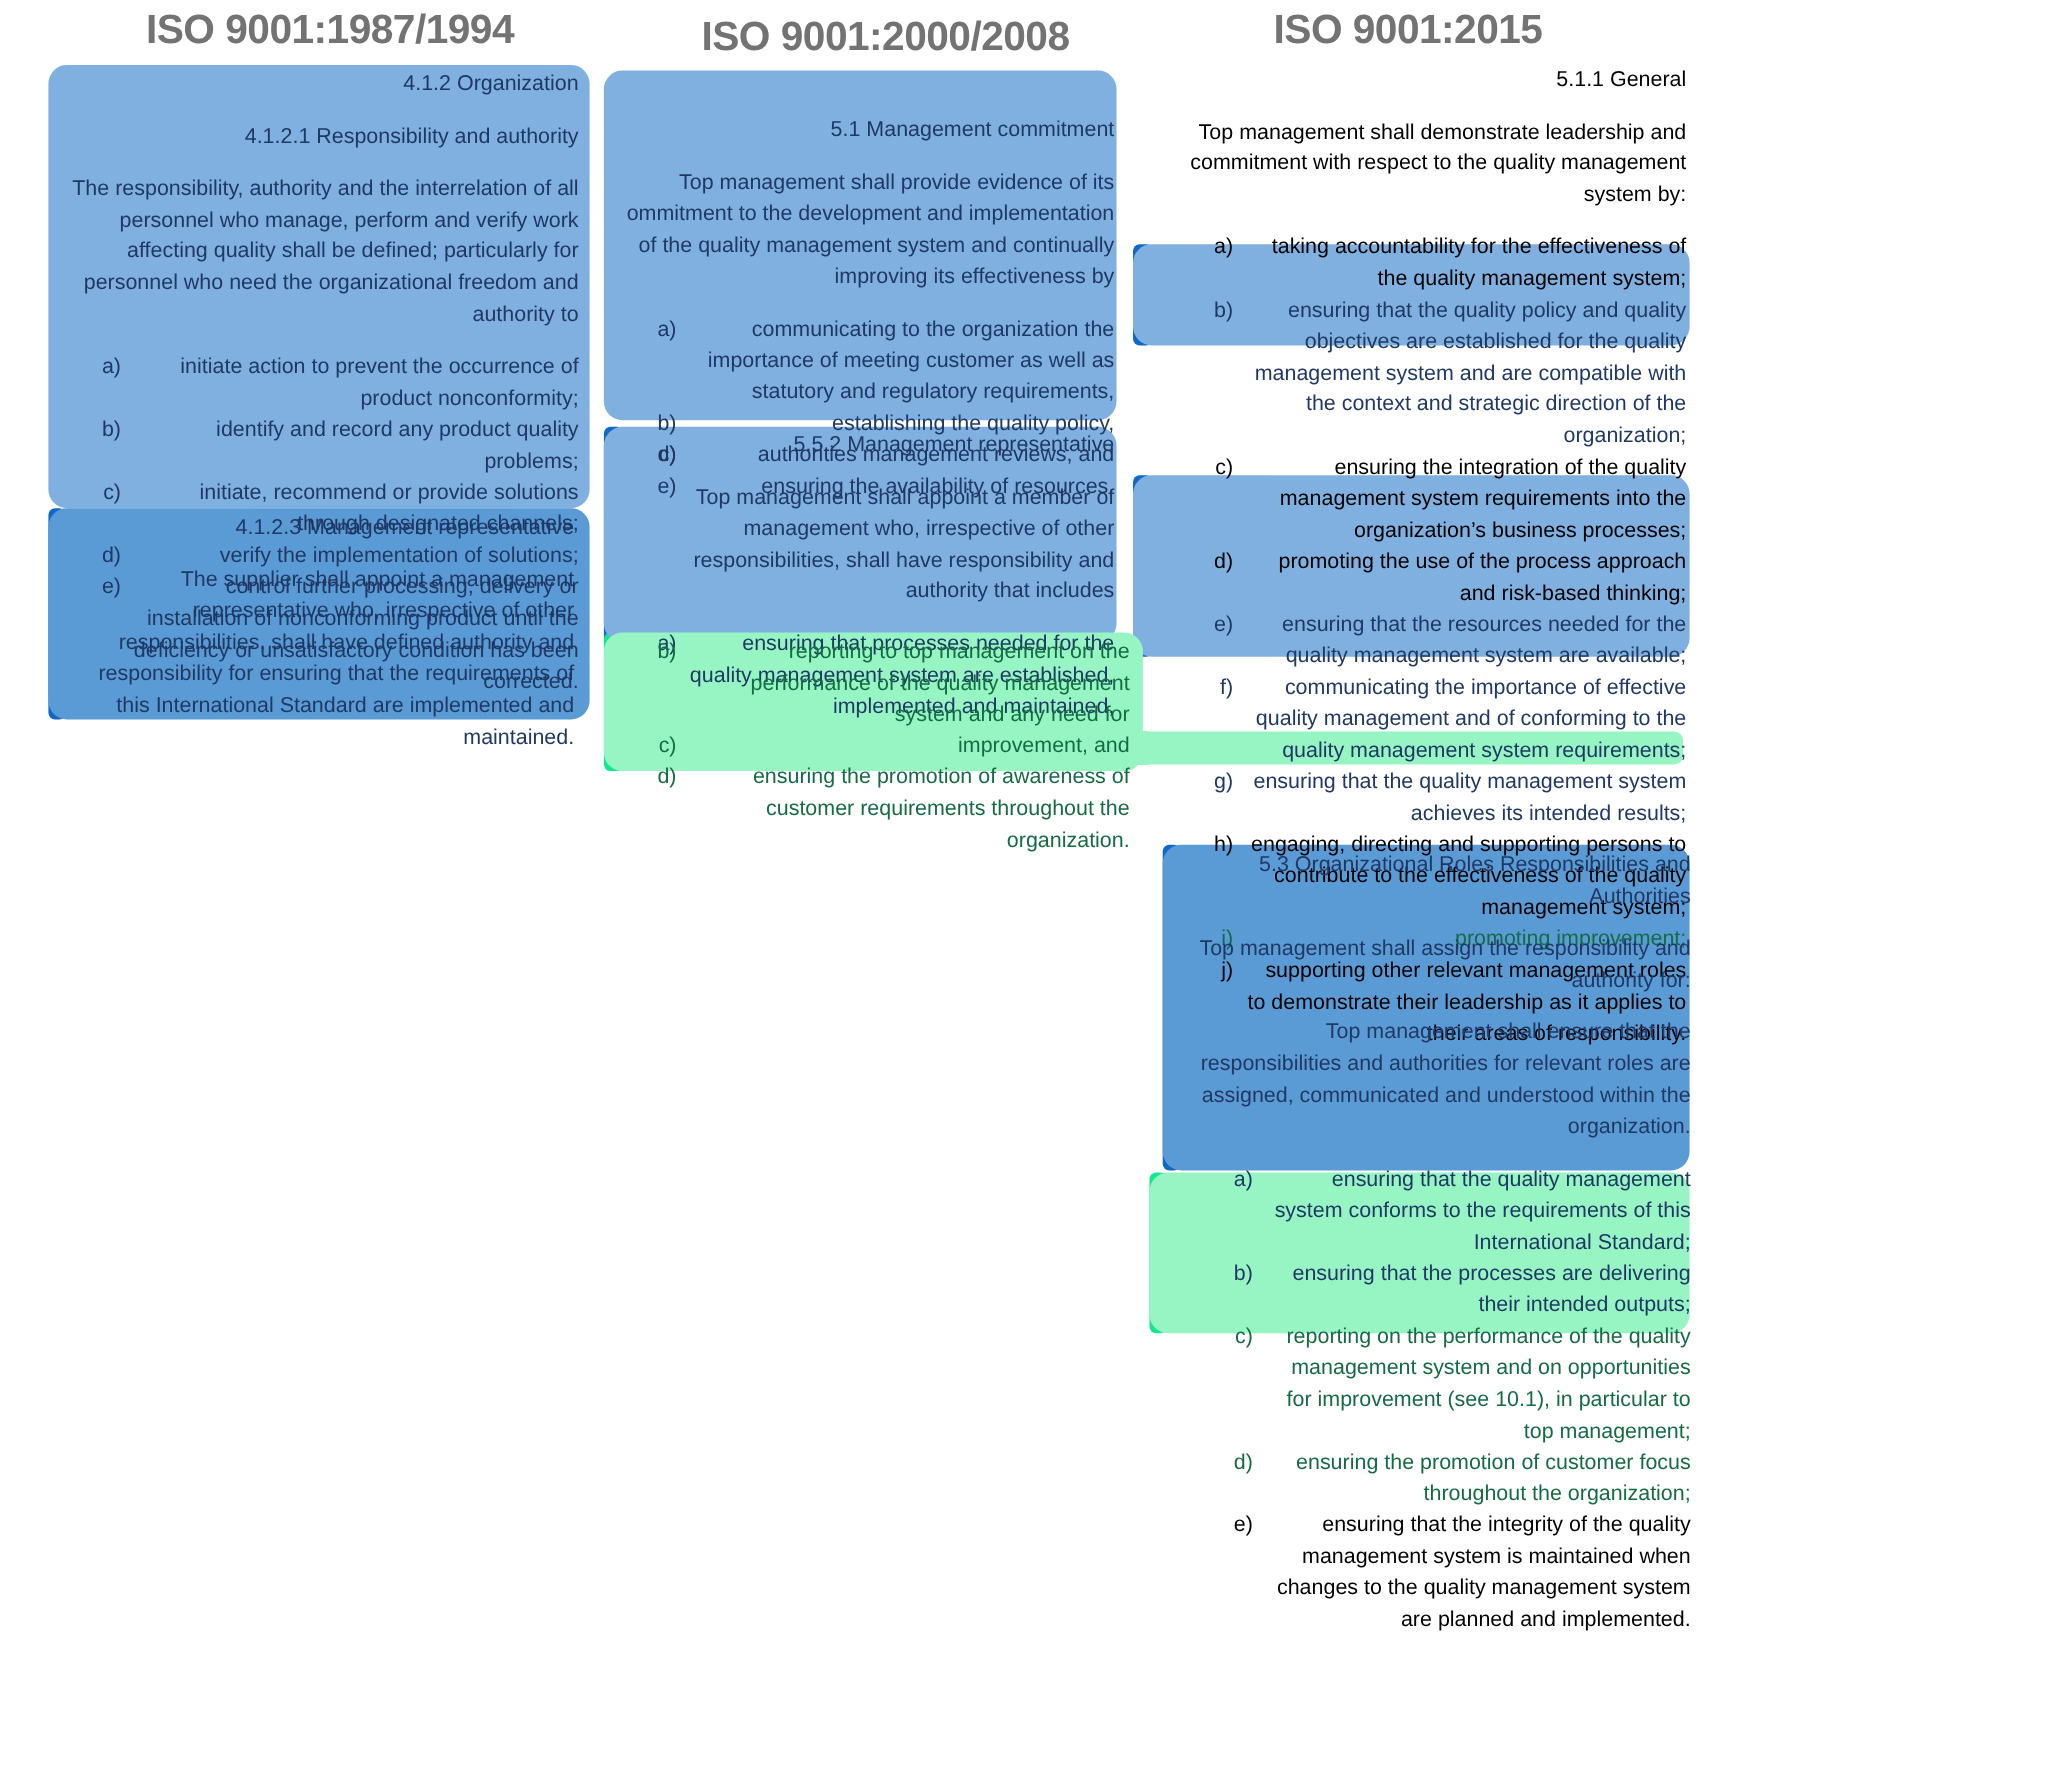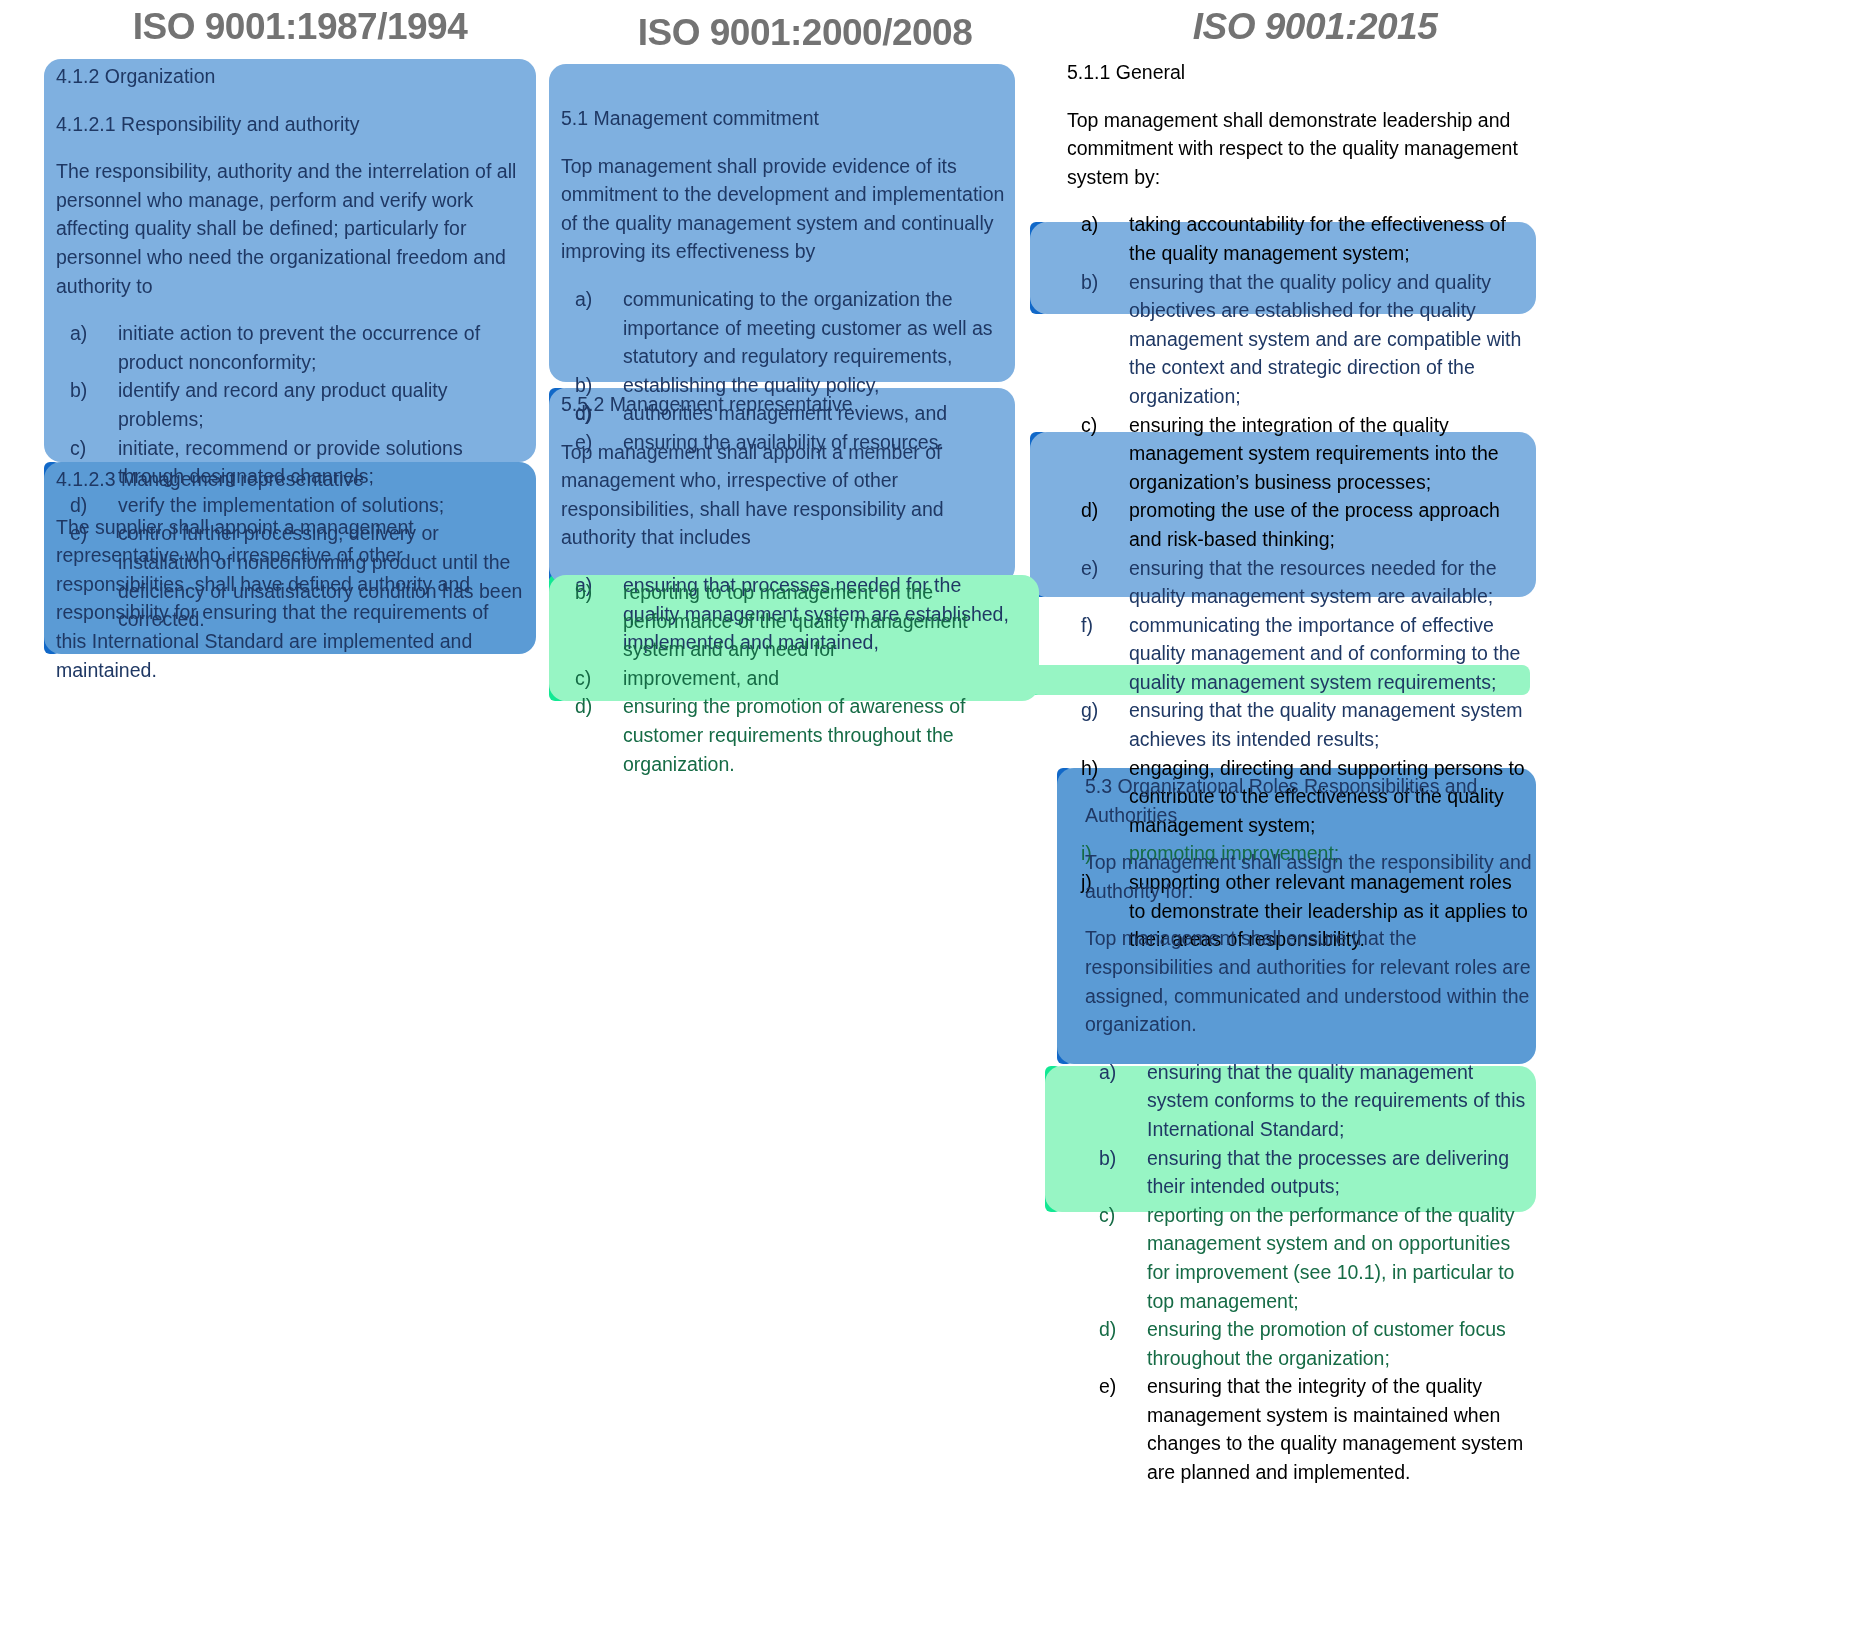--- a/index.html
+++ b/index.html
@@ -67,21 +67,21 @@
   ol.alpha li .mk{
     position:absolute;
     left:14px;
     top:0;
     width:40px;
   }
 
   
   .layer-bg{ z-index:1; }
   .layer-mid{ z-index:2; }
-  .layer-txt{ z-index:5; }
+  .layer-txt{ z-index:5;text-align:right; }
 </style>
 </head>
 <body>
 
 <div class="col-title" style="left:40px;top:6px;width:520px;">ISO 9001:1987/1994</div>
 
 <div class="box lightblue layer-bg" style="left:44px;top:59px;width:492px;height:403px;"></div>
 
 <div class="txt layer-txt" style="left:56px;top:62px;width:470px;">
   <p class="para">4.1.2 Organization</p>
@@ -135,21 +135,21 @@
 <div class="box green layer-mid" style="left:549px;top:575px;width:490px;height:126px;"></div>
 
 <div class="txt ongreen layer-txt" style="left:561px;top:578px;width:466px;">
   <ol class="alpha">
     <li><span class="mk">b)</span><span>reporting to top management on the performance of the quality management system and any need for</span></li>
     <li><span class="mk">c)</span><span>improvement, and</span></li>
     <li><span class="mk">d)</span><span>ensuring the promotion of awareness of customer requirements throughout the organization.</span></li>
   </ol>
 </div>
 
-<div class="col-title" style="left:1055px;top:6px;width:520px;font-style:italic;">ISO 9001:2015</div>
+<div class="col-title" style="left:1020px;top:6px;width:520px;">ISO 9001:2015</div>
 
 <div class="accent blue" style="left:1030px;top:222px;width:18px;height:92px;border-radius:6px;"></div>
 <div class="box lightblue layer-bg" style="left:1030px;top:222px;width:506px;height:92px;"></div>
 
 <div class="accent blue" style="left:1030px;top:432px;width:18px;height:165px;border-radius:6px;"></div>
 <div class="box lightblue layer-bg" style="left:1030px;top:432px;width:506px;height:165px;"></div>
 
 <div class="accent green" style="left:1030px;top:665px;width:18px;height:30px;border-radius:5px;"></div>
 <div class="box green layer-bg" style="left:1030px;top:665px;width:500px;height:30px;border-radius:8px;"></div>
 

